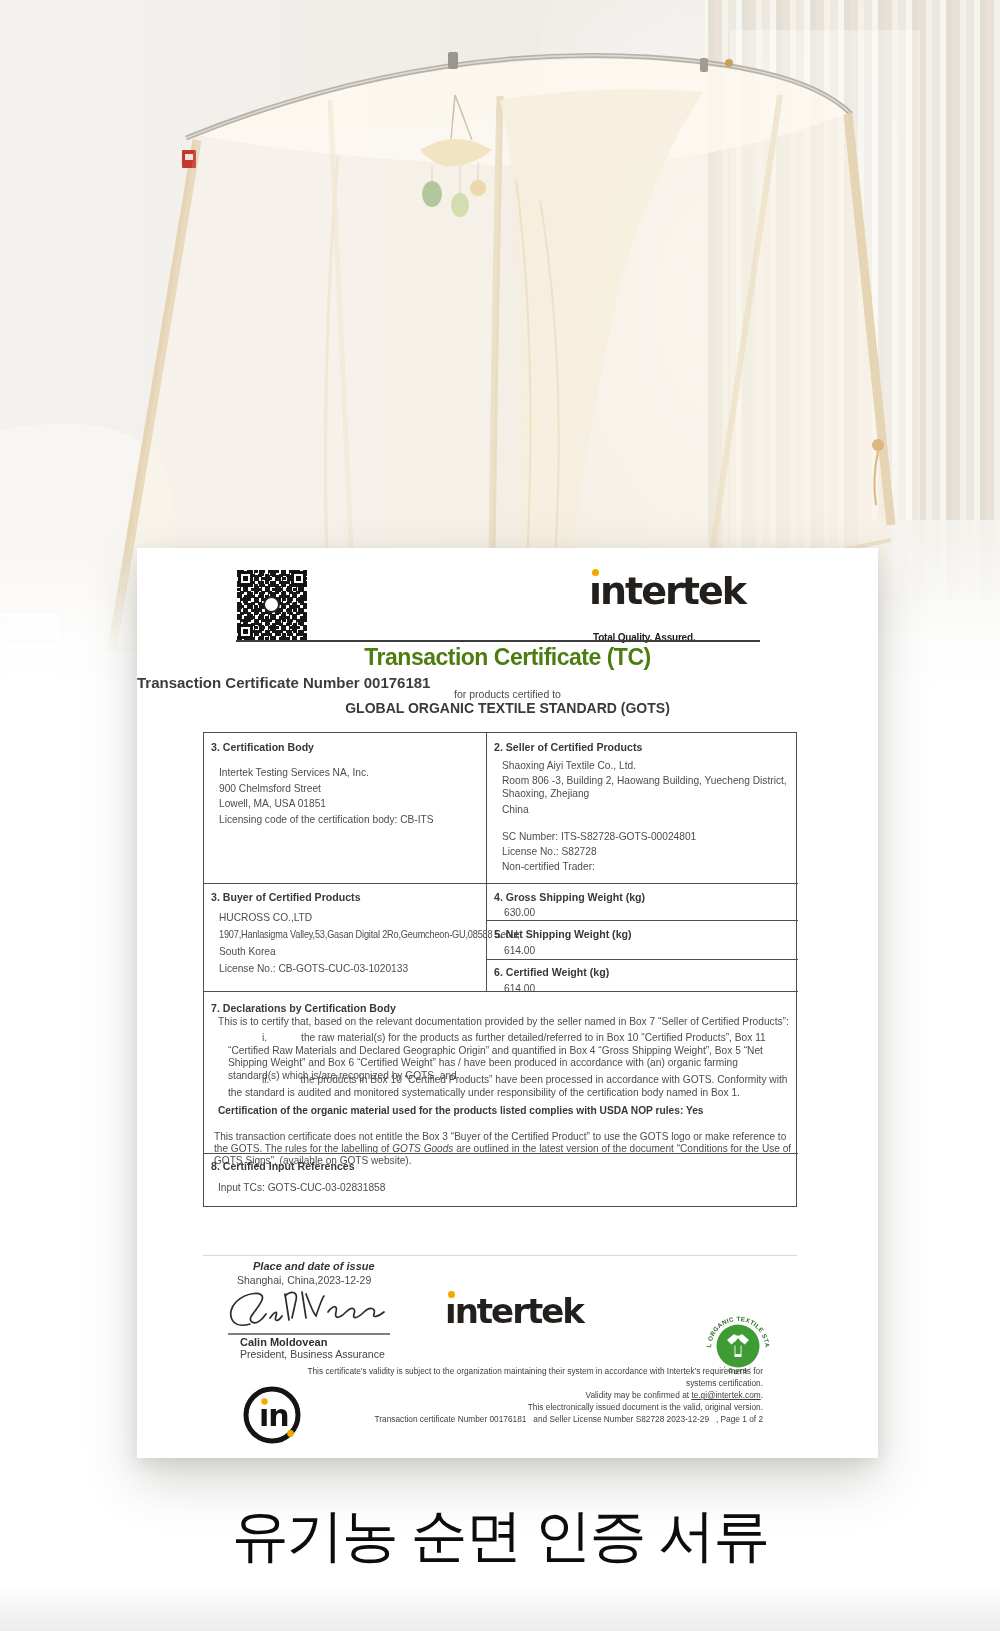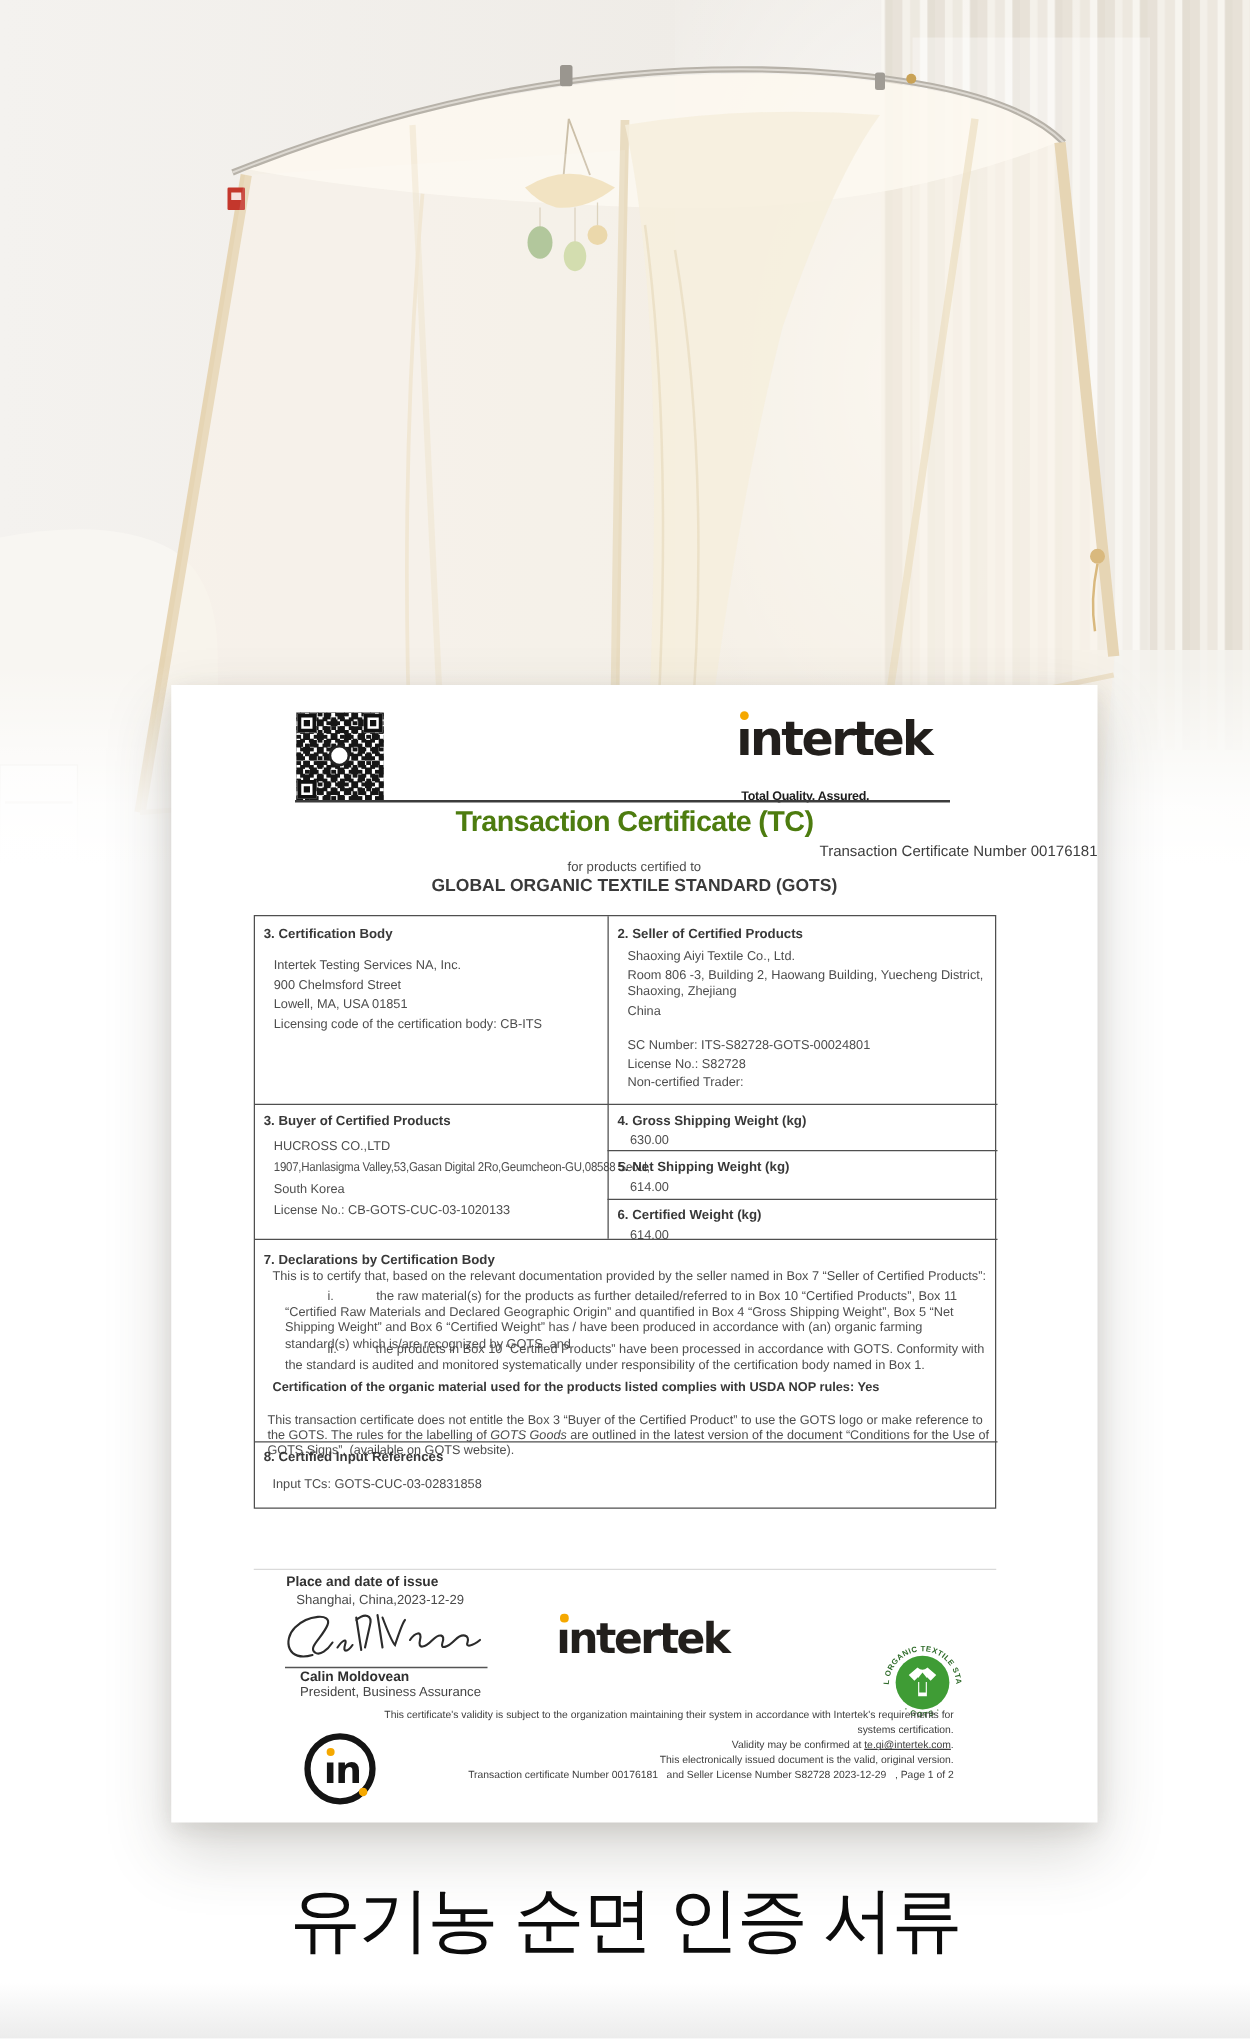--- a/index.html
+++ b/index.html
@@ -28,36 +28,36 @@
   
   .brandword{position:relative;display:inline-block;font-family:"DejaVu Sans","Liberation Sans",sans-serif;
       font-weight:bold;color:#221f1c;letter-spacing:-2px;line-height:1;}
   .brandword .idot{position:absolute;border-radius:50%;background:#f5a800;}
   .brand1{left:452px;top:24px;}
   .brand1 .brandword{font-size:38px;}
   .brand1 .idot{left:3px;top:-3px;width:7px;height:7px;}
   .tagline{left:456px;top:84px;font-size:10px;font-weight:bold;color:#1d1d1d;letter-spacing:-.2px;}
   .rule{left:99px;top:92px;width:524px;height:2px;background:#3c3c3c;}
   .title{left:0;right:0;top:96px;text-align:center;font-size:23px;font-weight:bold;color:#4d7c0f;letter-spacing:-.5px;}
-  .subtitle{left:0;right:0;top:126px;text-align:right;font-size:12px;font-weight:normal;color:#3d3d3d;}
+  .subtitle{left:0;right:0;top:126px;text-align:left;font-size:15px;font-weight:bold;color:#3d3d3d;}
   .forline{left:0;right:0;top:140px;text-align:center;font-size:10.5px;color:#4c4c4c;}
   .standard{left:0;right:0;top:152px;text-align:center;font-size:14px;font-weight:bold;color:#3a3a3a;}
   
   .tbl{position:absolute;left:66px;top:184px;width:594px;height:475px;border:1.4px solid #4f4f4f;box-sizing:border-box;
        font-size:10.2px;line-height:13px;color:#4d4d4d;}
   .tbl .ln{position:absolute;background:#4f4f4f;}
   .tbl .lab{font-weight:bold;color:#383838;font-size:10.6px;}
   .tbl .vlines{line-height:15.5px;}
   .sqz{white-space:nowrap;transform:scaleX(.9);transform-origin:left;letter-spacing:-.2px;}
   .p7{line-height:12.6px;}
   .ind{text-indent:34px;}
   .fineprint{left:140px;top:817px;width:486px;text-align:right;font-size:8.3px;line-height:12.1px;color:#3e3e3e;}
   .fineprint .em{text-decoration:underline;}
   .faintrule{left:66px;top:707px;width:594px;height:1px;background:#dadada;}
-  .issue-label{left:92px;top:712px;font-size:11px;font-weight:bold;color:#333;}
+  .issue-label{left:116px;top:712px;font-size:11px;font-weight:bold;color:#333;font-style:italic;}
   .issue-value{left:100px;top:726px;font-size:10.5px;color:#4a4a4a;}
   .signame{left:103px;top:788px;font-size:11px;font-weight:bold;color:#2f2f2f;}
   .sigtitle{left:103px;top:800px;font-size:10.5px;color:#444;}
   .brand2{left:308px;top:746px;}
   .brand2 .brandword{font-size:34px;}
   .brand2 .idot{left:3px;top:-3px;width:6.5px;height:6.5px;}
   
   .caption{position:absolute;left:0;top:1498px;width:1000px;text-align:center;
      font-size:57px;font-weight:400;color:#0c0c0c;letter-spacing:-2px;
      font-family:"Liberation Sans",sans-serif;}

